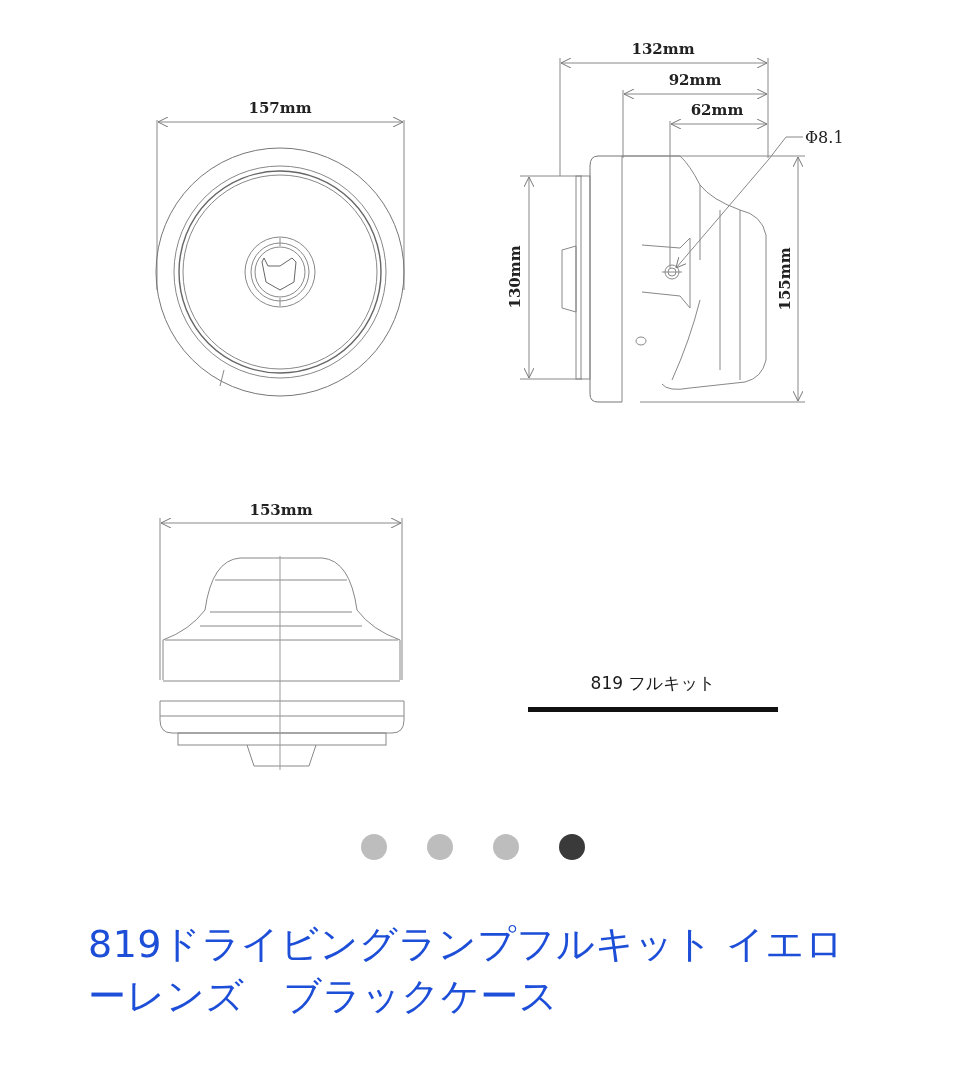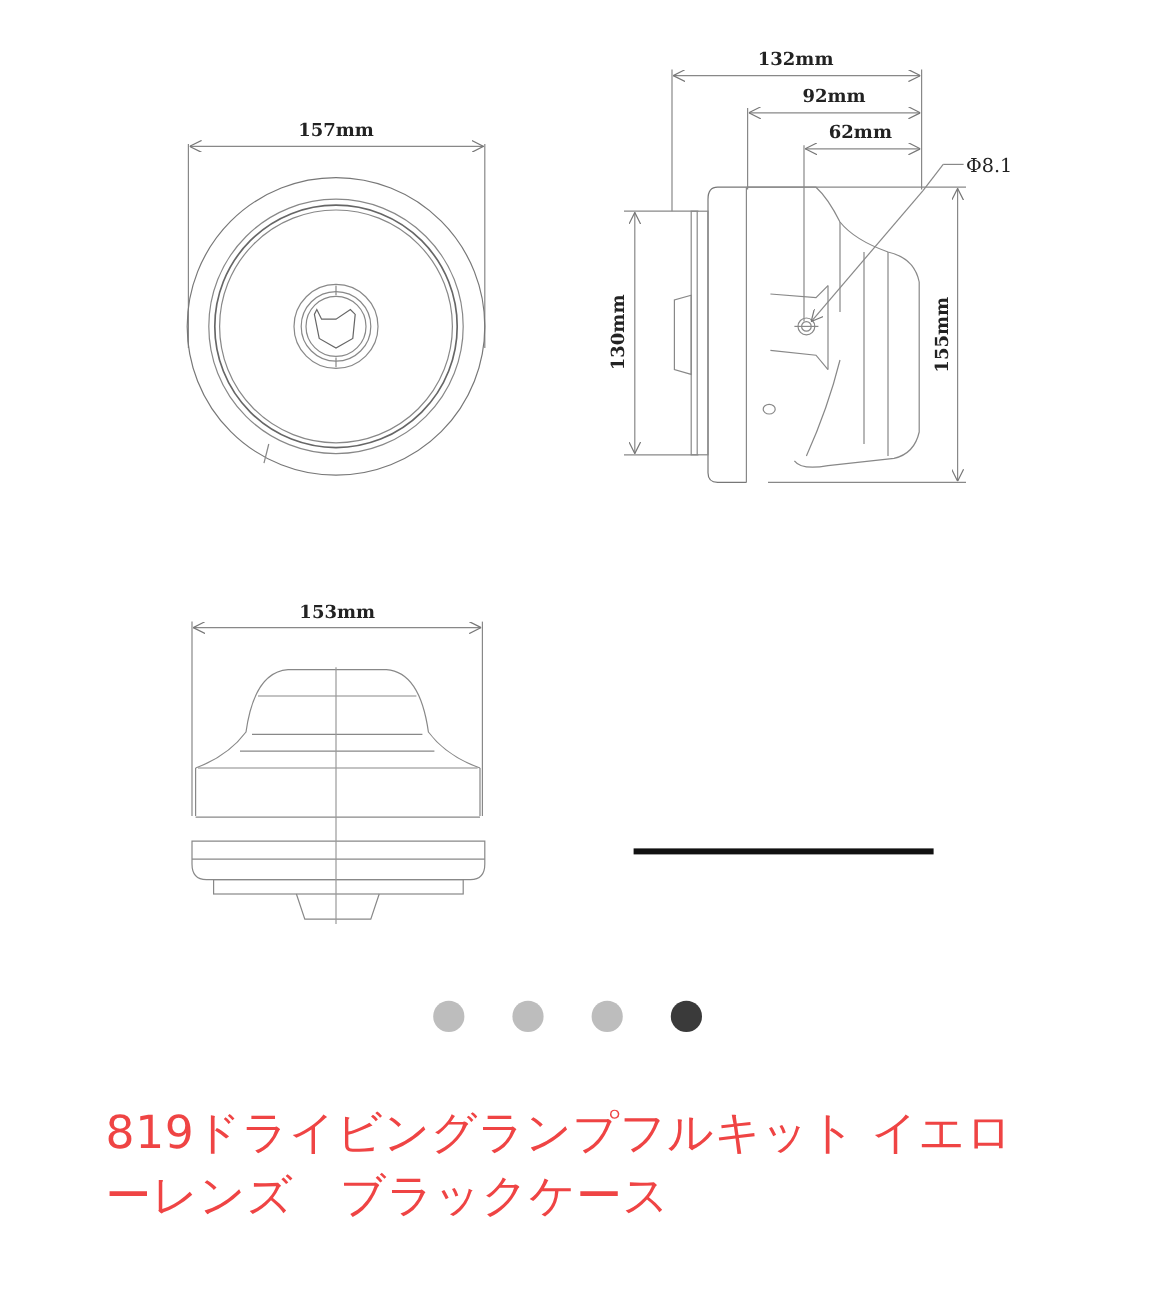--- a/index.html
+++ b/index.html
@@ -10,21 +10,21 @@
     .dim-text { font-family: "DejaVu Serif", serif; font-size: 15px; font-weight: bold; fill: #222; }
     .phi-text { font-family: "DejaVu Serif", serif; font-size: 16px; fill: #222; }
     .kit-caption { position: absolute; left: 528px; top: 672px; width: 250px; text-align: center;
                    font-family: "DejaVu Sans", sans-serif; font-size: 17px; color: #1a1a1a; }
     .kit-bar { position: absolute; left: 528px; top: 707px; width: 250px; height: 5px; background: #111; }
     .dots { position: absolute; top: 834px; left: 361px; display: flex; gap: 40px; }
     .dot { width: 26px; height: 26px; border-radius: 50%; background: #bdbdbd; cursor: pointer; }
     .dot.active { background: #3a3a3a; }
     .title { position: absolute; left: 88px; top: 918px; width: 790px;
              font-family: "DejaVu Sans", sans-serif; font-size: 38px; line-height: 52px;
-             color: #ef4444; letter-spacing: 0.5px; word-break: break-all; }
+             color: #1d4ed8; letter-spacing: 0.5px; word-break: break-all; }
   </style>
 </head>
 <body>
 
 <div class="image-area">
   <svg width="962" height="800" viewBox="0 0 962 800">
     <defs>
       <marker id="arr" viewBox="0 0 10 10" refX="10" refY="5" markerWidth="10" markerHeight="10" orient="auto-start-reverse">
         <path d="M0,0 L10,5 L0,10" fill="none" stroke="#777" stroke-width="1"></path>
       </marker>
@@ -96,20 +96,21 @@
       <path d="M215,580 L347,580 M210,612 L352,612 M200,626 L362,626 M165,640 L398,640"></path>
       <line x1="163" y1="681" x2="400" y2="681"></line>
       <path d="M160,701 L404,701 L404,720 Q404,733 392,733 L172,733 Q160,733 160,720 Z"></path>
       <line x1="160" y1="716" x2="404" y2="716"></line>
       <rect x="178" y="733" width="208" height="12"></rect>
       <path d="M247,745 L254,766 L309,766 L316,745"></path>
       <line x1="280" y1="556" x2="280" y2="770" stroke="#999"></line>
     </g>
     <text class="dim-text" x="281" y="515" text-anchor="middle">153mm</text>
   </svg>
+  <div class="kit-caption">819 フルキット</div>
   <div class="kit-bar"></div>
 </div>
 
 <div class="dots">
   <div class="dot"></div>
   <div class="dot"></div>
   <div class="dot"></div>
   <div class="dot active"></div>
 </div>
 

